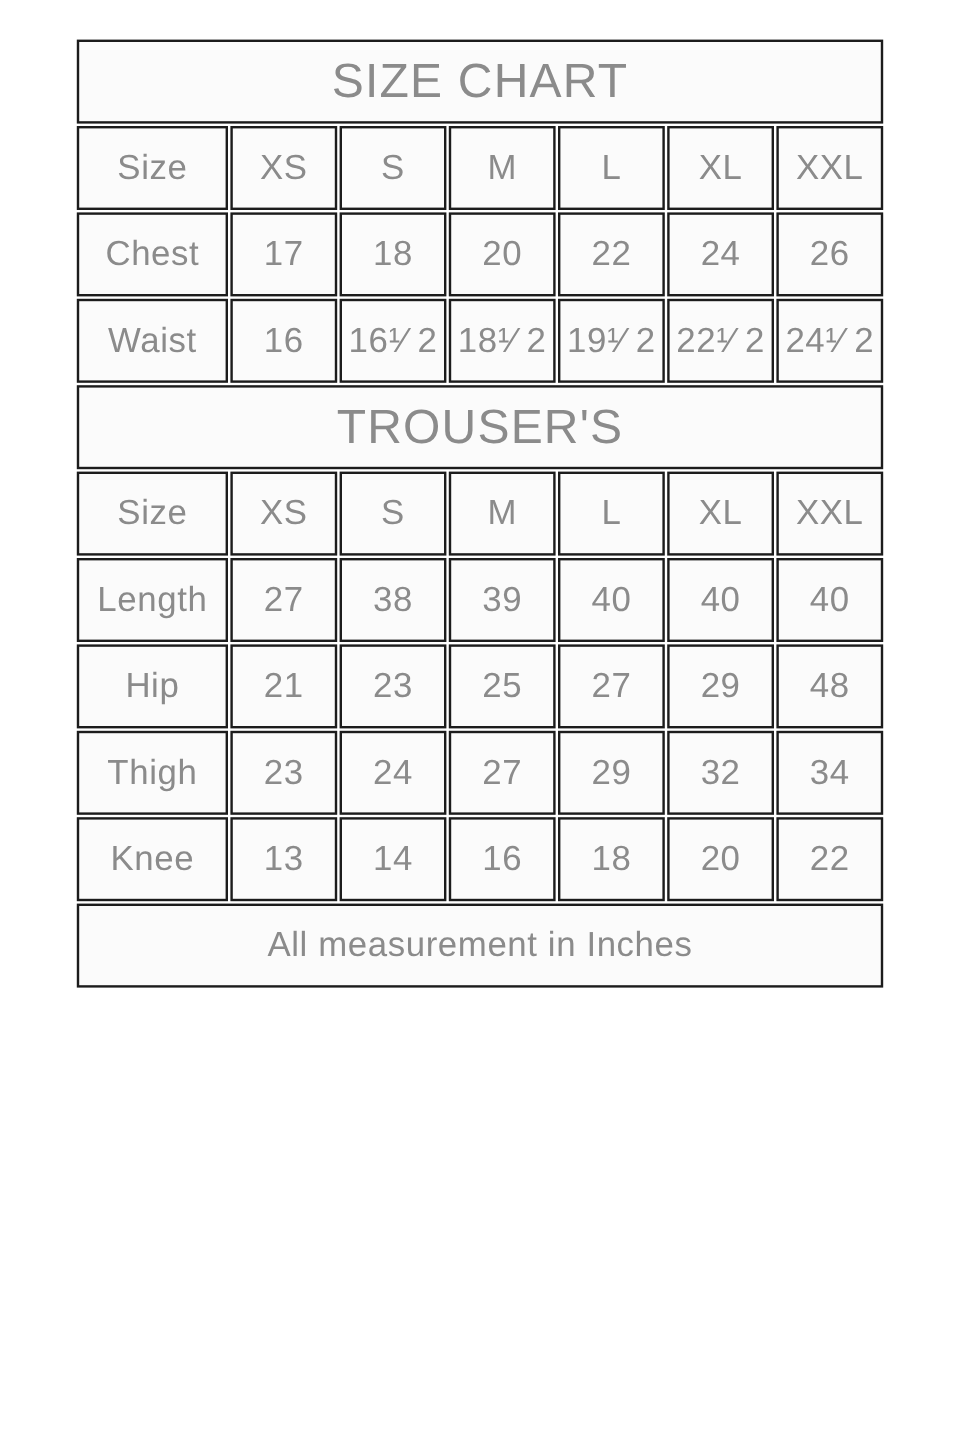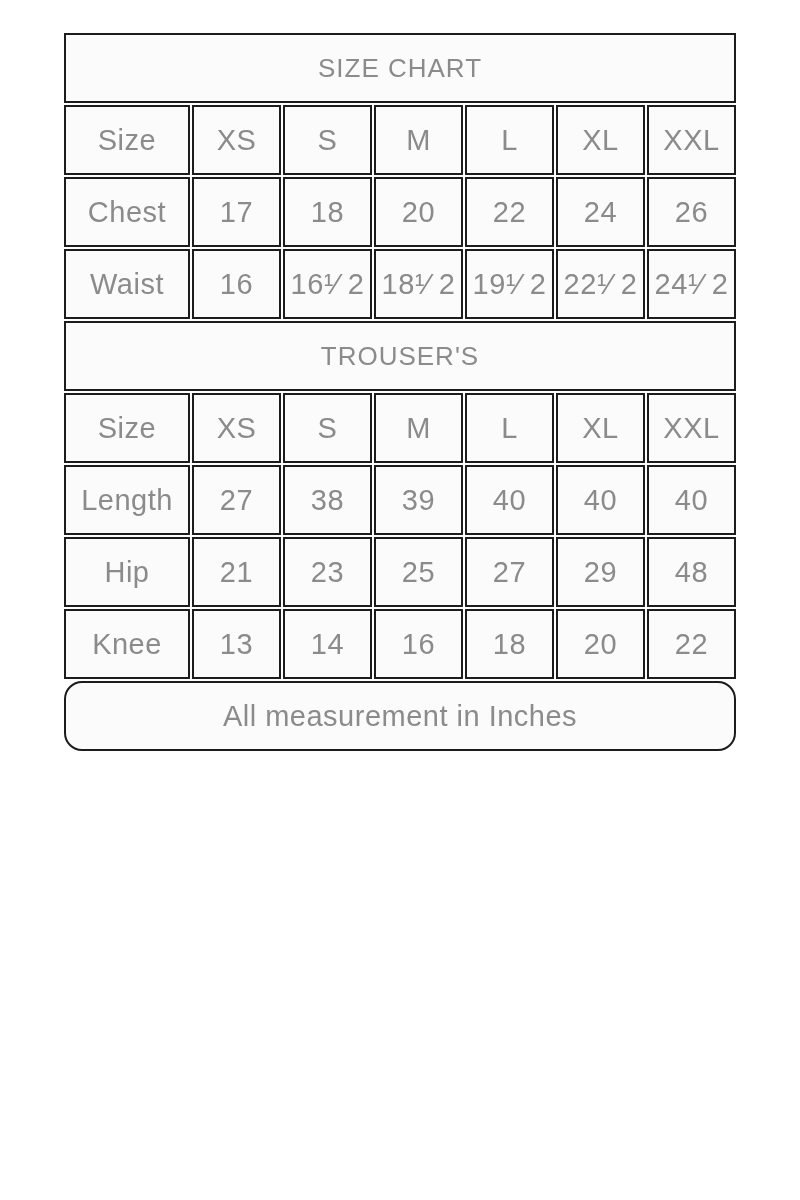--- a/index.html
+++ b/index.html
@@ -35,24 +35,24 @@
     background: var(--cell_bg);
     text-align: center;
     vertical-align: middle;
     font-size: 29px;
     line-height: 1;
     letter-spacing: 0.5px;
     overflow: hidden;
     white-space: nowrap;
   }
   td.banner {
-    font-size: 26px;
+    font-size: 40px;
     letter-spacing: 1px;
   }
-  td.footer-cell { font-size: 29px; border-radius: 18px; }
+  td.footer-cell { font-size: 29px; }
 </style>
 </head>
 <body>
 
 <div class="page">
   <table class="size-chart">
     <colgroup>
       <col class="label-col">
       <col>
         <col>
@@ -127,20 +127,29 @@
       <tr>
         <td>Hip</td>
         <td>21</td>
         <td>23</td>
         <td>25</td>
         <td>27</td>
         <td>29</td>
         <td>48</td>
       </tr>
 
+      <tr>
+        <td>Thigh</td>
+        <td>23</td>
+        <td>24</td>
+        <td>27</td>
+        <td>29</td>
+        <td>32</td>
+        <td>34</td>
+      </tr>
 
       <tr>
         <td>Knee</td>
         <td>13</td>
         <td>14</td>
         <td>16</td>
         <td>18</td>
         <td>20</td>
         <td>22</td>
       </tr>

